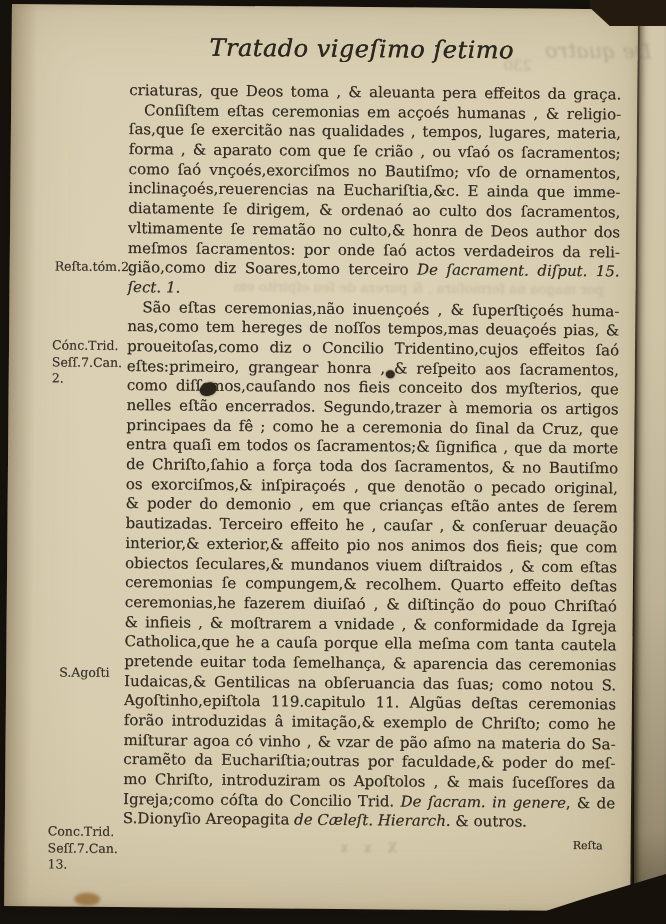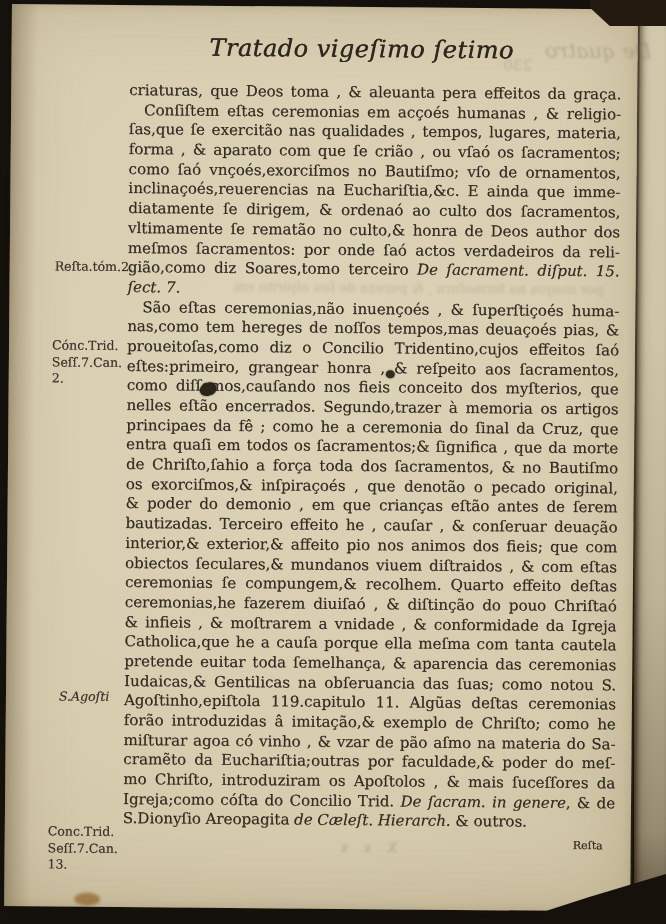--- a/index.html
+++ b/index.html
@@ -101,37 +101,37 @@
 
   <div class="ghost ghost-title">De quatro</div>
   <div class="ghost ghost-num">230</div>
   <div class="ghost ghost-line">por magoa na fermoſura , &amp; pureza de ſeu eſpirito em</div>
   <div class="ghost ghost-sig">X x x</div>
 
   <div class="mn" style="left:45px;top:254px;">Reſta.tóm.2.</div>
   <div class="mn" style="left:43px;top:333px;">Cónc.Trid.
 Seſſ.7.Can.
 2.</div>
-  <div class="mn" style="left:53px;top:684px;font-style:italic;">S.Agoſti</div>
+  <div class="mn" style="left:53px;top:660px;">S.Agoſti</div>
   <div class="mn" style="left:43px;top:771px;margin-top:48px;">Conc.Trid.
 Seſſ.7.Can.
 13.</div>
 
   <div class="text">
     <div class="line">criaturas, que Deos toma , &amp; aleuanta pera effeitos da graça.</div>
     <div class="line indent">Conſiſtem eſtas ceremonias em acçoés humanas , &amp; religio-</div>
     <div class="line">ſas,que ſe exercitão nas qualidades , tempos, lugares, materia,</div>
     <div class="line">forma , &amp; aparato com que ſe crião , ou vſaó os ſacramentos;</div>
     <div class="line">como ſaó vnçoés,exorciſmos no Bautiſmo; vſo de ornamentos,</div>
     <div class="line">inclinaçoés,reuerencias na Euchariſtia,&amp;c. E ainda que imme-</div>
     <div class="line">diatamente ſe dirigem, &amp; ordenaó ao culto dos ſacramentos,</div>
     <div class="line">vltimamente ſe rematão no culto,&amp; honra de Deos author dos</div>
     <div class="line">meſmos ſacramentos: por onde ſaó actos verdadeiros da reli-</div>
     <div class="line"><span>gião,como diz Soares,tomo terceiro </span><span class="it">De ſacrament. diſput. 15.</span></div>
-    <div class="line short"><span class="it">ſect. 7.</span></div>
+    <div class="line short"><span class="it">ſect. 1.</span></div>
     <div class="line indent">São eſtas ceremonias,não inuençoés , &amp; ſuperſtiçoés huma-</div>
     <div class="line">nas,como tem hereges de noſſos tempos,mas deuaçoés pias, &amp;</div>
     <div class="line">proueitoſas,como diz o Concilio Tridentino,cujos effeitos ſaó</div>
     <div class="line">eſtes:primeiro, grangear honra , &amp; reſpeito aos ſacramentos,</div>
     <div class="line">como diſſemos,cauſando nos fieis conceito dos myſterios, que</div>
     <div class="line">nelles eſtão encerrados. Segundo,trazer à memoria os artigos</div>
     <div class="line">principaes da fê ; como he a ceremonia do ſinal da Cruz, que</div>
     <div class="line">entra quaſi em todos os ſacramentos;&amp; ſignifica , que da morte</div>
     <div class="line">de Chriſto,ſahio a força toda dos ſacramentos, &amp; no Bautiſmo</div>
     <div class="line">os exorciſmos,&amp; inſpiraçoés , que denotão o pecado original,</div>

